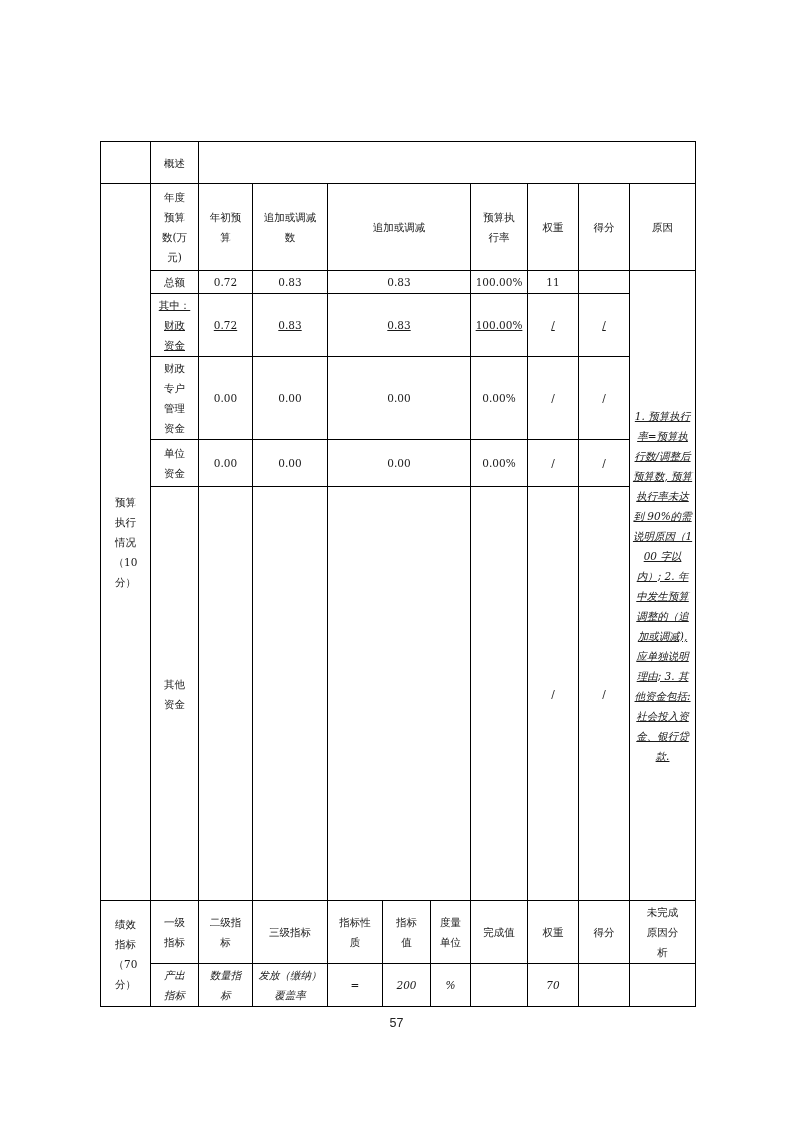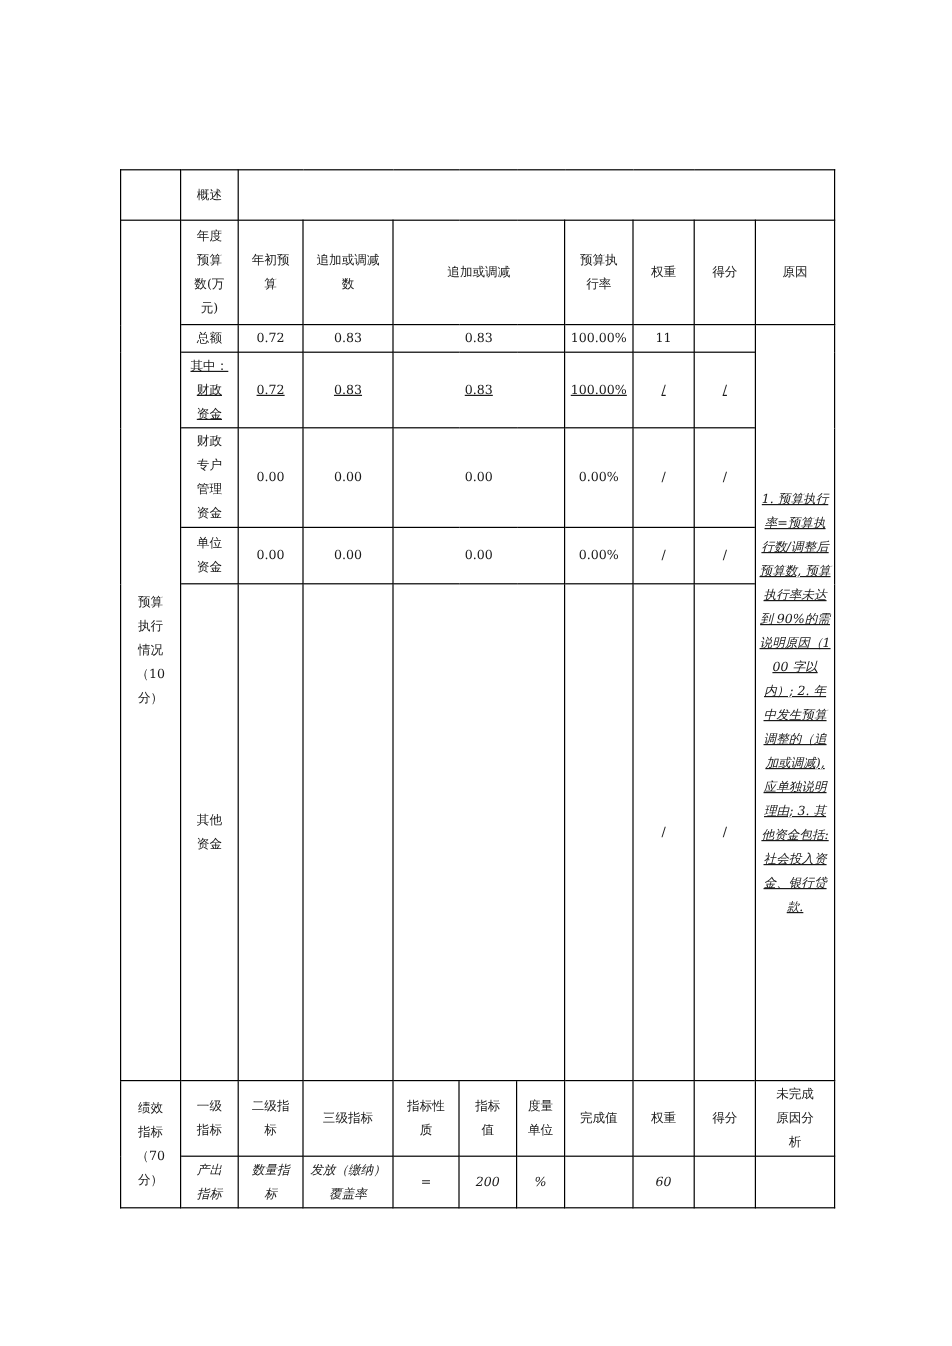--- a/index.html
+++ b/index.html
@@ -204,21 +204,22 @@
       <td>产出
 指标</td>
       <td>数量指
 标</td>
       <td>发放（缴纳）
 覆盖率</td>
       <td>=</td>
       <td>200</td>
       <td>%</td>
       <td></td>
-      <td>60</td>
+      <td>70</td>
       <td></td>
       <td></td>
     </tr>
 
   </tbody>
     </table>
 
+  <div class="page-number">57</div>
 </div>
 
 </body></html>

